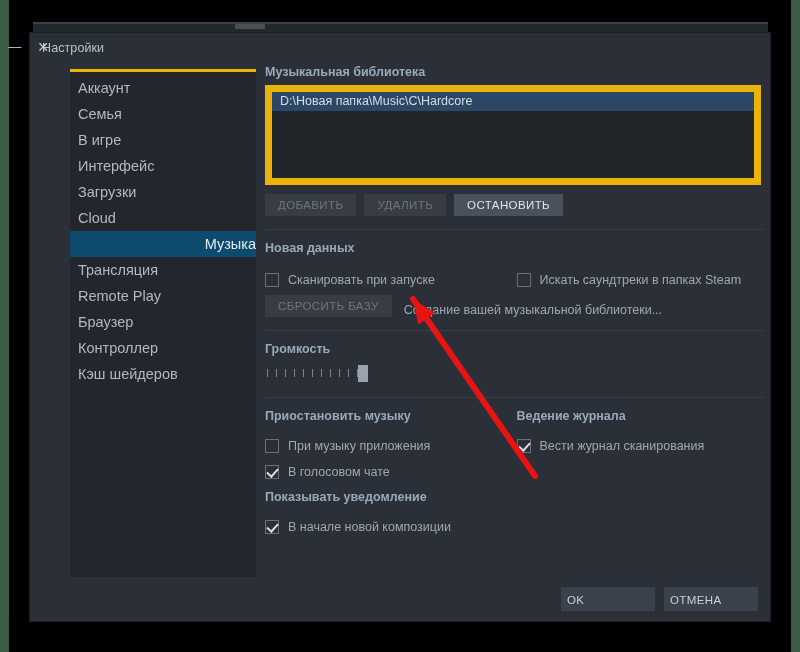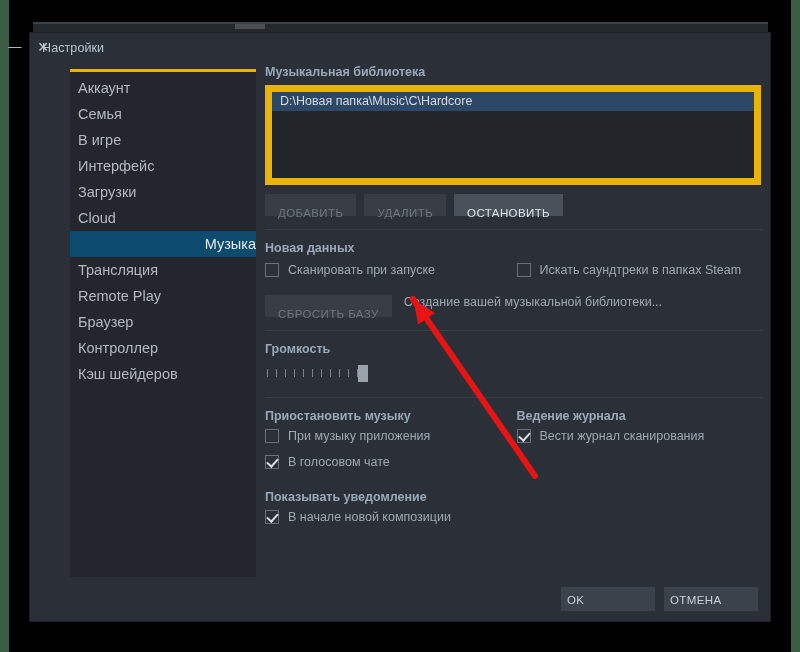--- a/index.html
+++ b/index.html
@@ -164,21 +164,21 @@
     background: #2d4866;
   }
   .btn-row {
     display: flex;
     gap: 8px;
     margin-top: 9px;
   }
   .btn {
     height: 22px;
     line-height: 22px;
-    padding: 8px 13px;
+    padding: 0 13px;
     font-size: 11.5px;
     letter-spacing: .4px;
     color: #dfe4ea;
     background: #4a515b;
     border: none;
     cursor: default;
     font-family: "Liberation Sans", sans-serif;
   }
   .btn.disabled {
     background: #383d45;
@@ -186,21 +186,21 @@
   }
   .divider {
     height: 1px;
     background: #3a3f47;
     width: 498px;
     margin: 13px 0 0 0;
   }
   .sec-block { margin-top: 11px; }
   .chk-row {
     display: flex;
-    align-items: flex-start;
+    align-items: flex-end;
     height: 24px;
     margin-top: 2px;
   }
   .chk {
     width: 14px;
     height: 14px;
     border: 1px solid #6a7079;
     background: #2b2f37;
     box-sizing: border-box;
     position: relative;
@@ -223,21 +223,21 @@
     color: #9fa8b2;
     white-space: nowrap;
   }
   .two-col {
     display: flex;
   }
   .col-a { width: 252px; }
   .col-b { width: 246px; }
   .db-row {
     display: flex;
-    align-items: flex-start;
+    align-items: flex-end;
     margin-top: 8px;
   }
   .db-status {
     font-size: 12.5px;
     color: #9fa8b2;
     margin-left: 12px;
   }
   
   .slider {
     position: relative;

